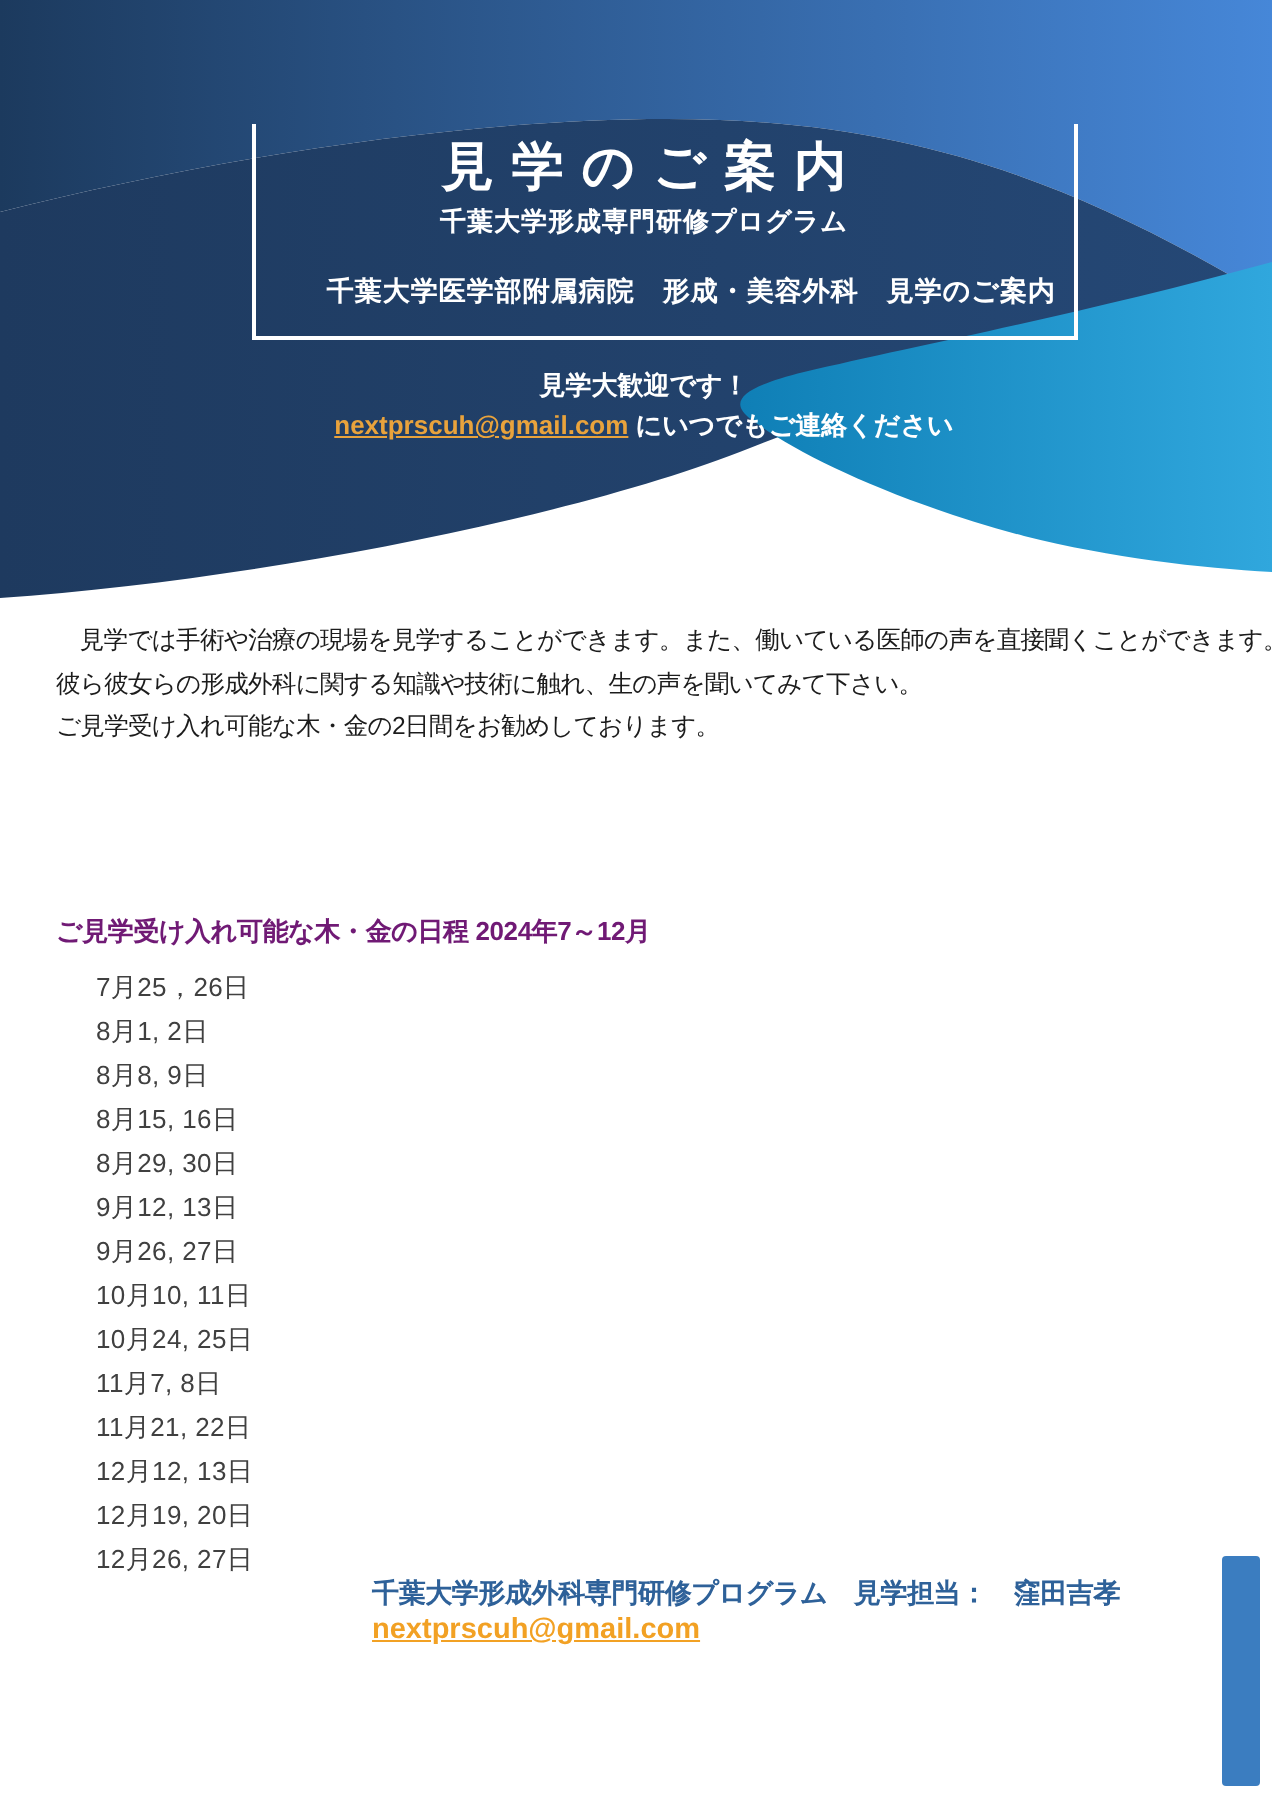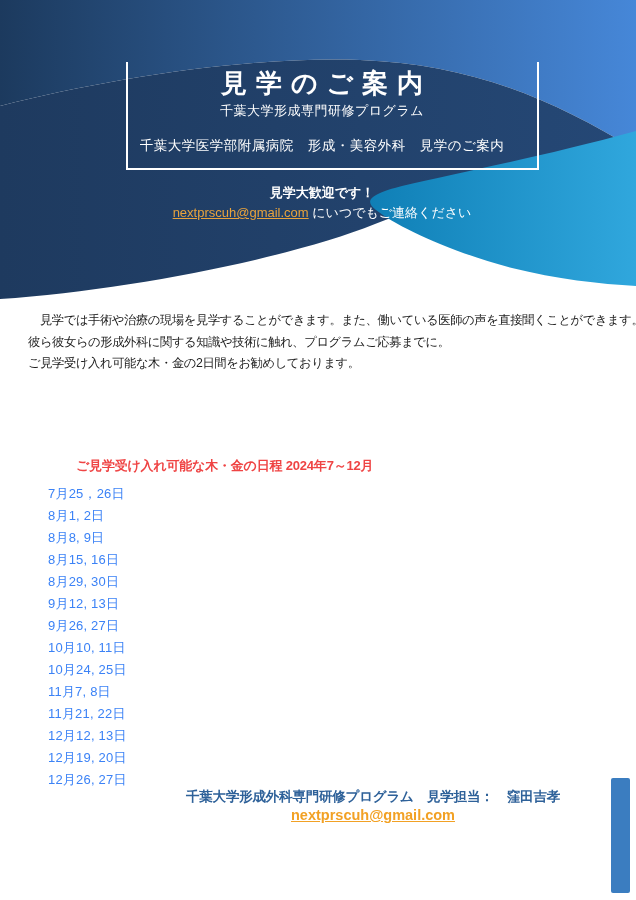--- a/index.html
+++ b/index.html
@@ -13,47 +13,47 @@
   .page{position:absolute;inset:0;width:636px;height:900px;background:#fff;}
 
   
   .header{position:absolute;left:0;top:0;width:636px;height:312px;padding-left:24px;}
   .header svg{position:absolute;left:0;top:0;display:block;}
 
   .title-frame{
     position:absolute;left:126px;top:62px;width:409px;height:106px;
     border-left:2.5px solid #fff;border-right:2.5px solid #fff;border-bottom:2.5px solid #fff;
   }
-  .h-text{position:absolute;left:116px;width:412px;text-align:center;color:#fff;}
+  .h-text{position:absolute;left:116px;width:412px;text-align:center;color:#fff;font-weight:bold;}
   .h-title{top:66px;font-size:26px;font-weight:bold;letter-spacing:9px;text-indent:9px;}
   .h-sub{top:102px;font-size:13px;letter-spacing:0.5px;}
-  .h-line2{top:137px;font-size:13.5px;letter-spacing:0.5px;}
+  .h-line2{top:137px;font-size:13.5px;letter-spacing:0.5px;text-align:right;}
   .h-welcome{top:184px;font-size:13px;font-weight:600;}
   .h-emailline{top:204px;font-size:13px;}
   .h-emailline .email{color:#E9A33C;text-decoration:underline;cursor:pointer;}
   .h-emailline .suffix{color:#fff;}
 
   
   .bodytext{
     position:absolute;left:28px;top:310px;width:588px;
     color:#1c1c1c;font-size:12.3px;line-height:21.7px;letter-spacing:-0.4px;
   }
   .bodytext .bline{white-space:nowrap;}
   .bodytext .para2 b{font-weight:bold;}
 
   
   .sched-head{
     position:absolute;left:28px;top:457px;
-    color:#ef4444;font-size:13px;font-weight:bold;letter-spacing:-0.2px;margin-left:48px;
+    color:#701a75;font-size:13px;font-weight:bold;letter-spacing:-0.2px;
   }
-  .dates{position:absolute;left:48px;top:483px;color:#3b82f6;font-size:13px;}
+  .dates{position:absolute;left:48px;top:483px;color:#404040;font-size:13px;}
   .dates .d{line-height:22px;letter-spacing:0.2px;}
 
   
-  .footer{position:absolute;right:76px;top:787px;text-align:center;}
+  .footer{position:absolute;right:76px;top:787px;text-align:left;}
   .footer .f1,.footer .f3{color:#2E6199;font-size:13.5px;font-weight:bold;line-height:19px;letter-spacing:-0.2px;}
   .footer .femail{color:#F2A124;font-size:14.5px;font-weight:bold;text-decoration:underline;line-height:19px;cursor:pointer;}
 
   
   .side-bar{
     position:absolute;left:611px;top:778px;width:19px;height:115px;
     background:#3B7DC0;border-radius:2px;
   }
 </style>
 </head>
@@ -88,21 +88,21 @@
     <div class="h-text h-sub">千葉大学形成専門研修プログラム</div>
     <div class="h-text h-line2">千葉大学医学部附属病院　形成・美容外科　見学のご案内</div>
     <div class="h-text h-emailline">
       <span class="email">nextprscuh@gmail.com</span><span class="suffix"> にいつでもご連絡ください</span>
     </div>
     <div class="h-text h-welcome">見学大歓迎です！</div>
   </div>
 
   <div class="bodytext">
     <div class="bline">　見学では手術や治療の現場を見学することができます。また、働いている医師の声を直接聞くことができます。</div>
-    <div class="bline">彼ら彼女らの形成外科に関する知識や技術に触れ、プログラムご応募までに。</div>
+    <div class="bline">彼ら彼女らの形成外科に関する知識や技術に触れ、生の声を聞いてみて下さい。</div>
     <div class="bline">ご見学受け入れ可能な木・金の2日間をお勧めしております。</div>
   </div>
 
   <div class="sched-head">ご見学受け入れ可能な木・金の日程 2024年7～12月</div>
   <div class="dates">
     <div class="d">7月25，26日</div>
     <div class="d">8月1, 2日</div>
     <div class="d">8月8, 9日</div>
     <div class="d">8月15, 16日</div>
     <div class="d">8月29, 30日</div>

